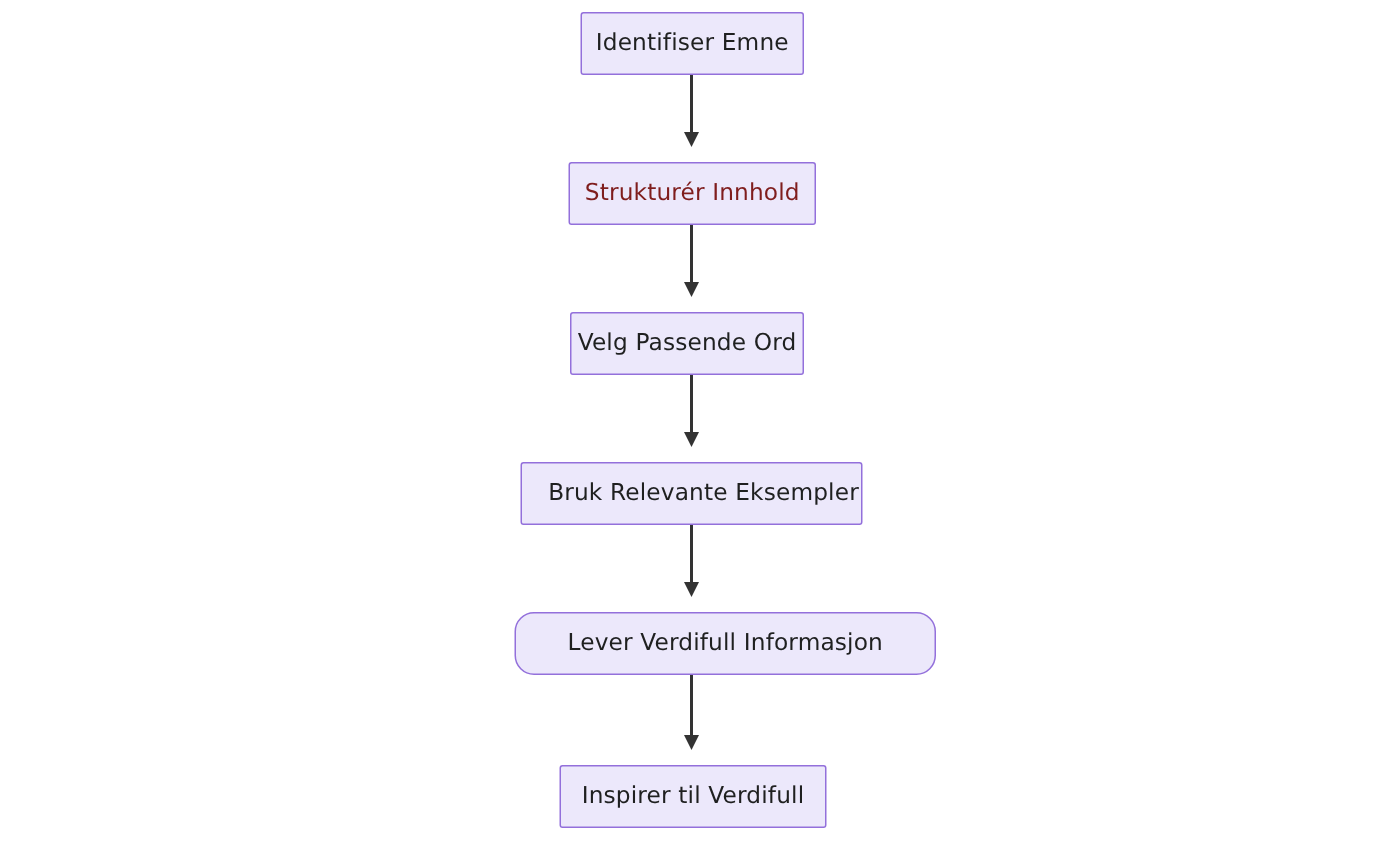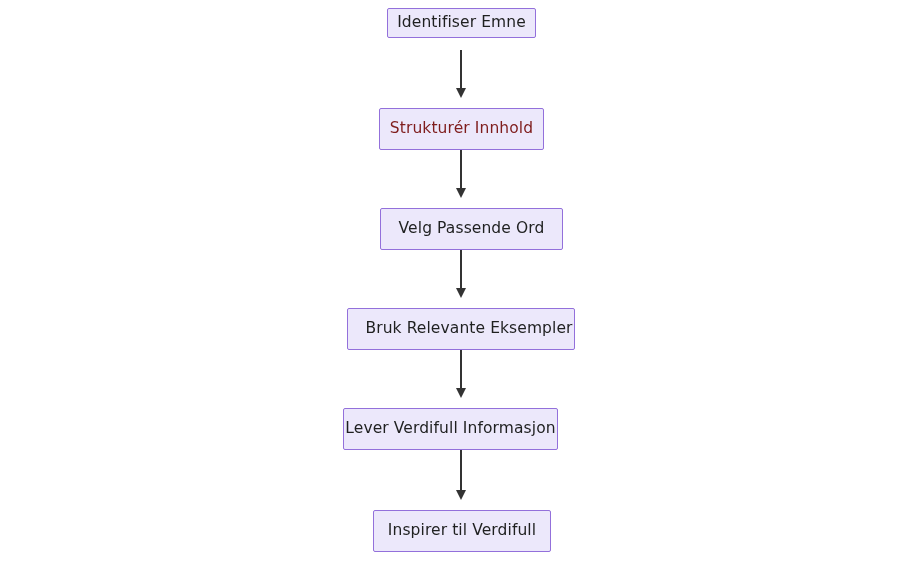--- a/index.html
+++ b/index.html
@@ -60,31 +60,31 @@
     <div class="edge-line" style="left: 460.2px; top: 50px; height: 39px; background: rgb(51, 51, 51);"></div>
     <div class="edge-arrow" style="left: 455.5px; top: 88px; border-top-color: rgb(51, 51, 51);"></div>
     <div class="edge-line" style="left: 460.2px; top: 150px; height: 39px; background: rgb(51, 51, 51);"></div>
     <div class="edge-arrow" style="left: 455.5px; top: 188px; border-top-color: rgb(51, 51, 51);"></div>
     <div class="edge-line" style="left: 460.2px; top: 250px; height: 39px; background: rgb(51, 51, 51);"></div>
     <div class="edge-arrow" style="left: 455.5px; top: 288px; border-top-color: rgb(51, 51, 51);"></div>
     <div class="edge-line" style="left: 460.2px; top: 350px; height: 39px; background: rgb(51, 51, 51);"></div>
     <div class="edge-arrow" style="left: 455.5px; top: 388px; border-top-color: rgb(51, 51, 51);"></div>
     <div class="edge-line" style="left: 460.2px; top: 450px; height: 41px; background: rgb(51, 51, 51);"></div>
     <div class="edge-arrow" style="left: 455.5px; top: 490px; border-top-color: rgb(51, 51, 51);"></div>
-    <div class="node-box" style="left: 387px; top: 8px; width: 149px; height: 30px; background: rgb(236, 232, 251); border-color: rgb(147, 112, 219);">
+    <div class="node-box" style="left: 387px; top: 8px; width: 149px; height: 42px; background: rgb(236, 232, 251); border-color: rgb(147, 112, 219);">
       <span class="node-label" style="color: rgb(31, 32, 32);">Identifiser Emne</span>
     </div>
     <div class="node-box" style="left: 379px; top: 108px; width: 165px; height: 42px; background: rgb(236, 232, 251); border-color: rgb(147, 112, 219);">
       <span class="node-label" style="color: #7f1d1d;">Strukturér Innhold</span>
     </div>
-    <div class="node-box" style="left: 380px; top: 208px; width: 183px; height: 42px; background: rgb(236, 232, 251); border-color: rgb(147, 112, 219);">
+    <div class="node-box" style="left: 380px; top: 208px; width: 156px; height: 42px; background: rgb(236, 232, 251); border-color: rgb(147, 112, 219);">
       <span class="node-label" style="color: rgb(31, 32, 32);">Velg Passende Ord</span>
     </div>
     <div class="node-box" style="left: 347px; top: 308px; width: 228px; height: 42px; background: rgb(236, 232, 251); border-color: rgb(147, 112, 219); padding-left: 16px;">
       <span class="node-label" style="color: rgb(31, 32, 32);">Bruk Relevante Eksempler</span>
     </div>
-    <div class="node-box" style="left: 343px; top: 408px; width: 215px; height: 42px; background: rgb(236, 232, 251); border-color: rgb(147, 112, 219);">
+    <div class="node-box" style="left: 343px; top: 408px; width: 281px; height: 42px; background: rgb(236, 232, 251); border-color: rgb(147, 112, 219); border-radius: 13px;">
       <span class="node-label" style="color: rgb(31, 32, 32);">Lever Verdifull Informasjon</span>
     </div>
     <div class="node-box" style="left: 373px; top: 510px; width: 178px; height: 42px; background: rgb(236, 232, 251); border-color: rgb(147, 112, 219);">
       <span class="node-label" style="color: rgb(31, 32, 32);">Inspirer til Verdifull</span>
     </div>
   </div>
 
 </body></html>

